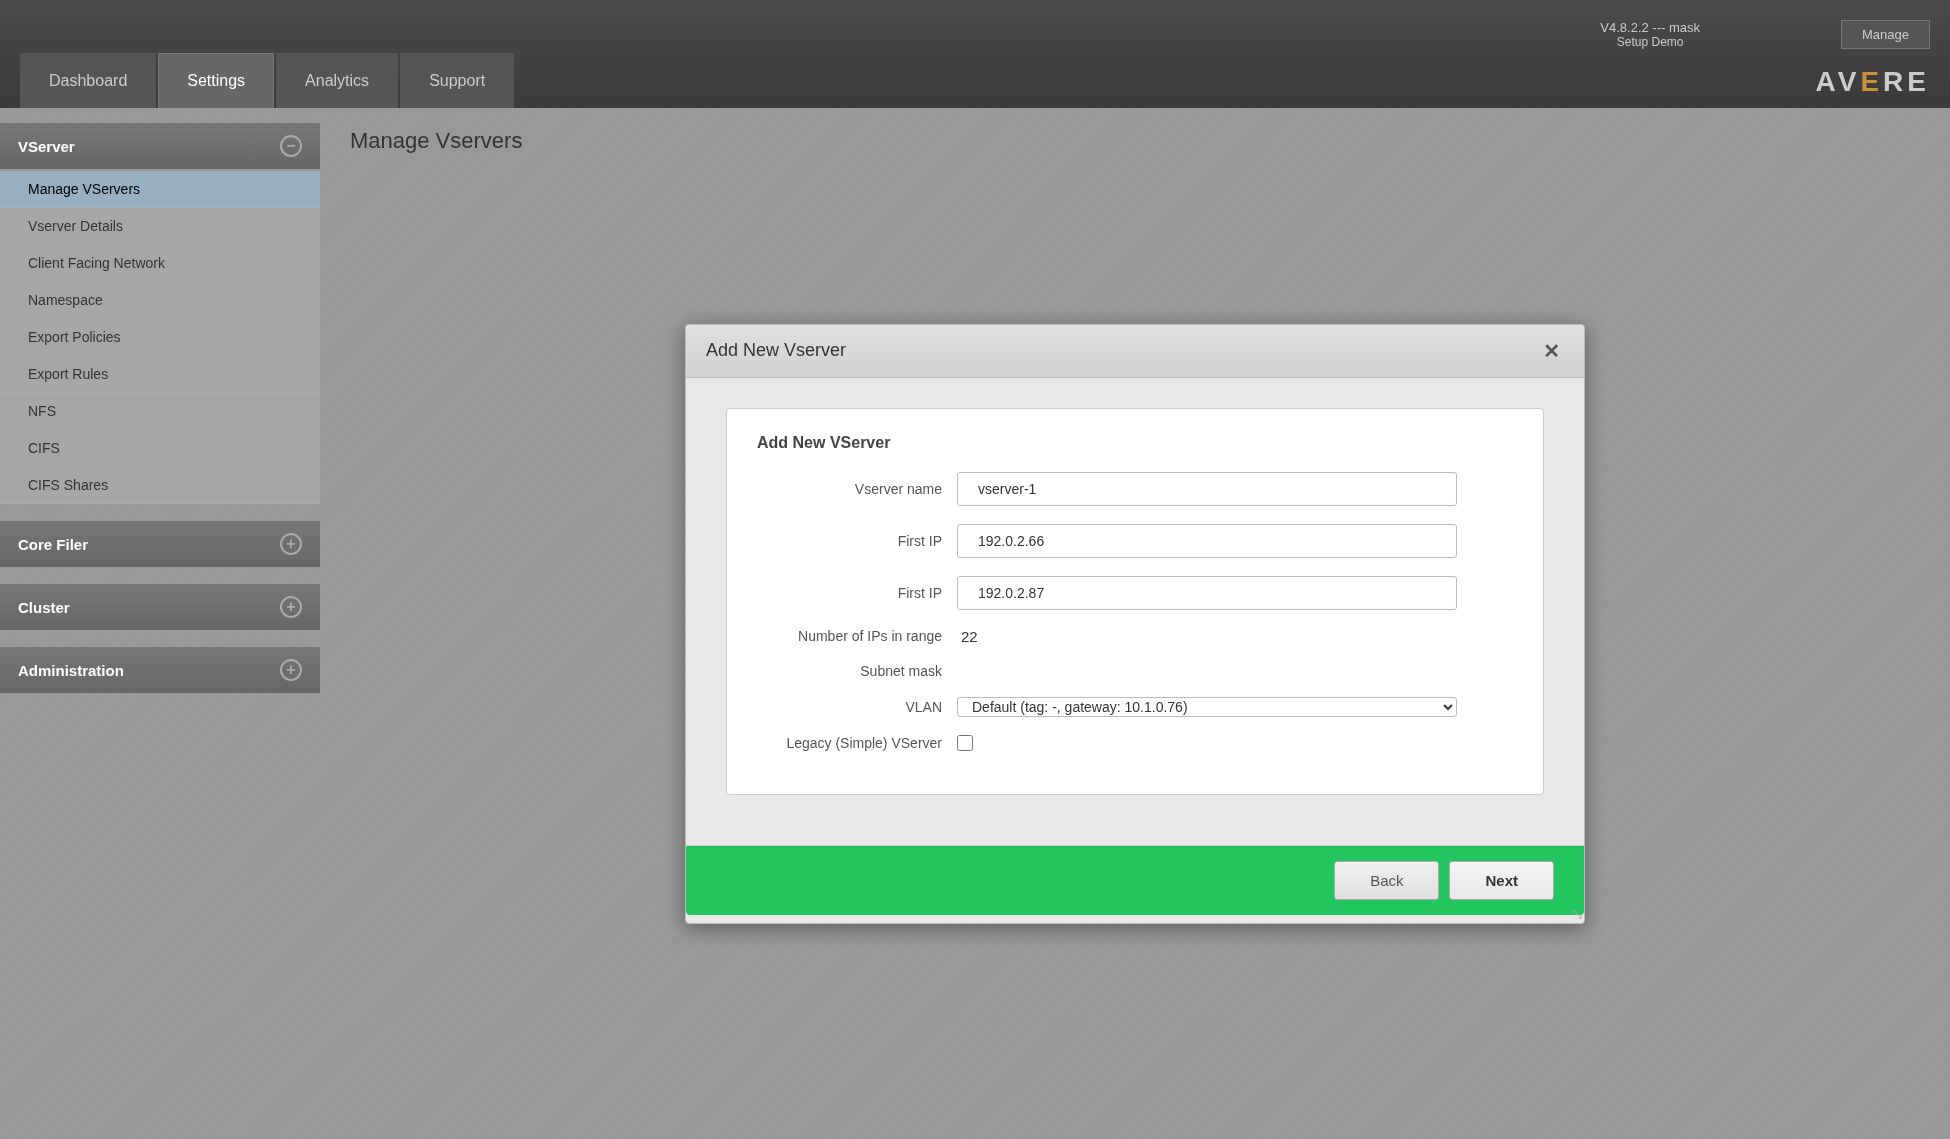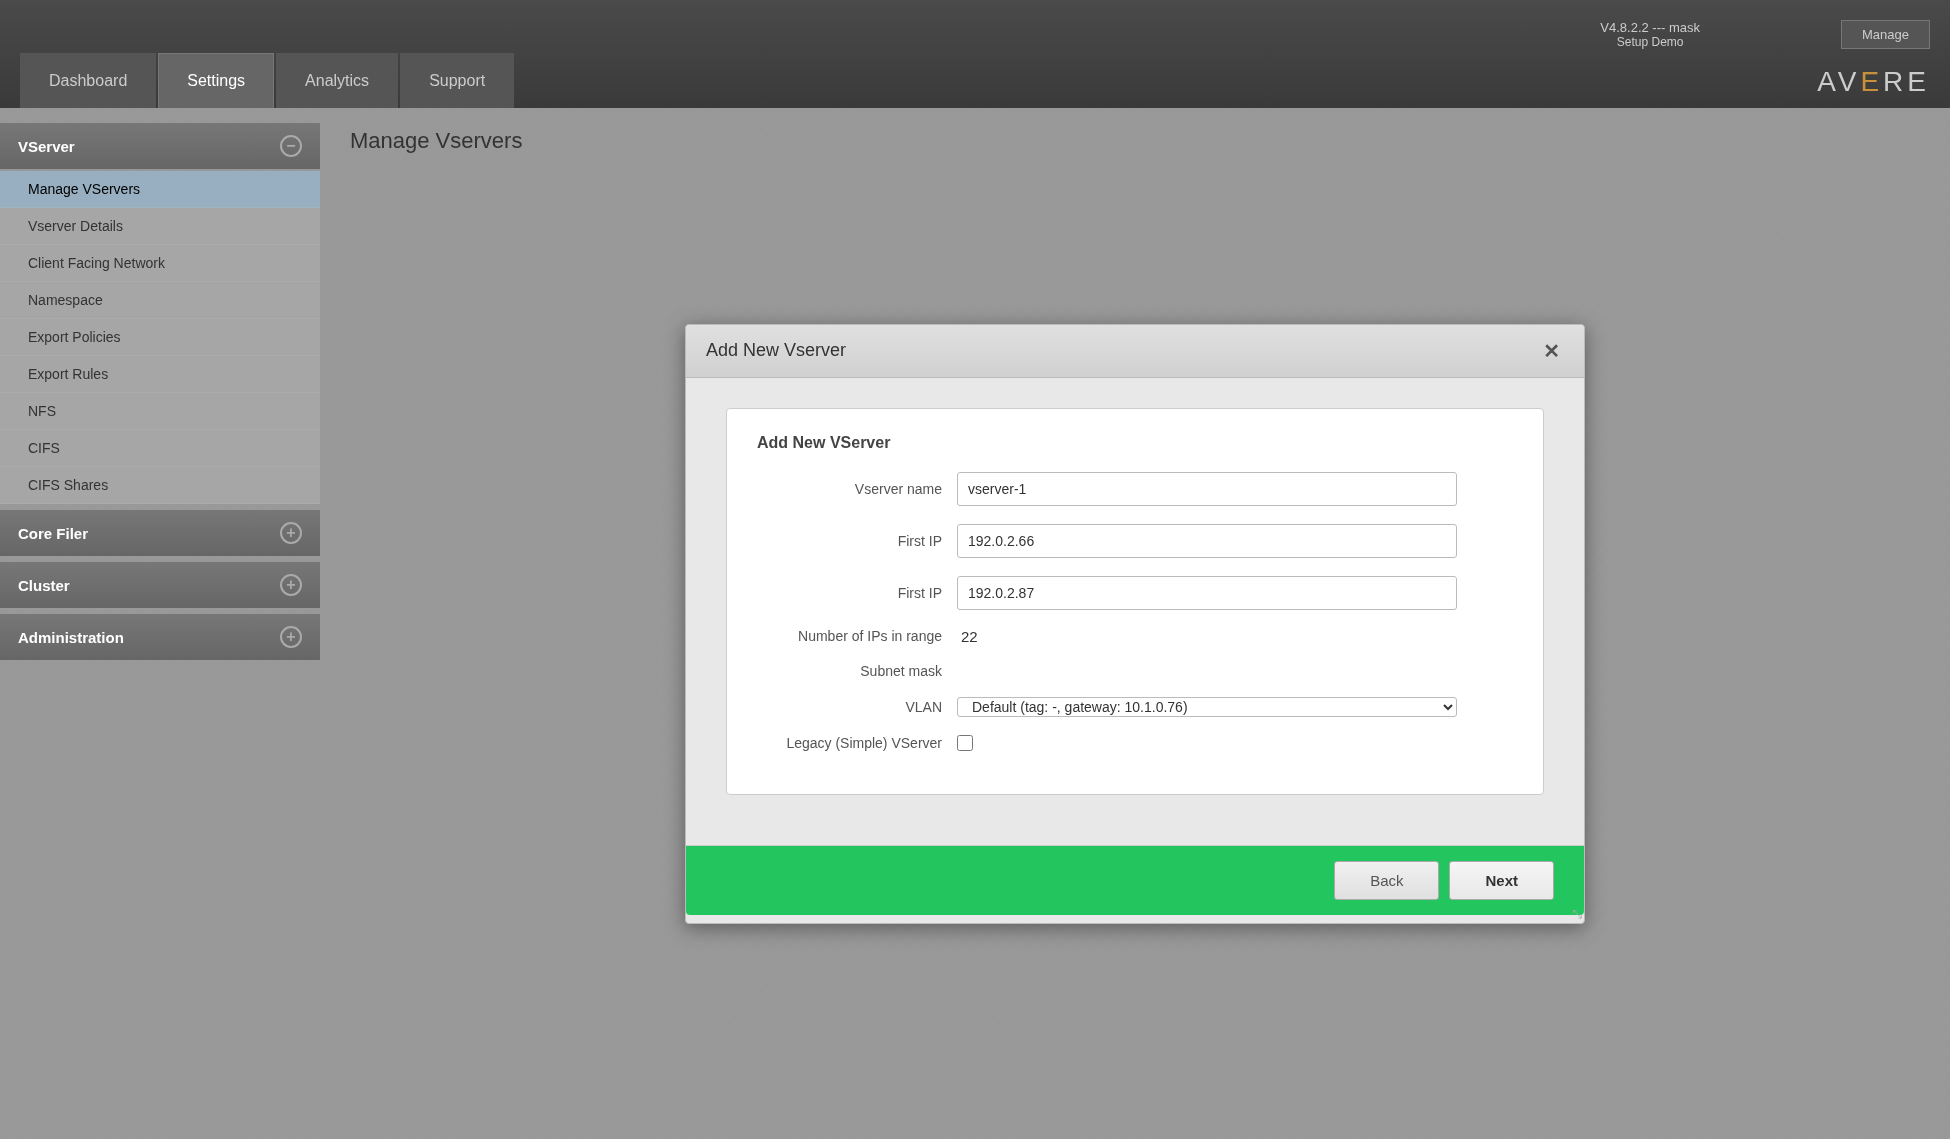--- a/index.html
+++ b/index.html
@@ -92,21 +92,21 @@
       cursor: pointer;
       font-size: 13px;
     }
 
     .avere-logo {
       position: absolute;
       right: 20px;
       bottom: 10px;
       color: #ccc;
       font-size: 28px;
-      font-weight: normal;
+      font-weight: bold;
       letter-spacing: 4px;
     }
 
     .avere-logo span.accent {
       color: #c8903a;
     }
 
     
     .content-area {
       display: flex;
@@ -115,21 +115,21 @@
 
     
     .sidebar {
       width: 320px;
       min-width: 320px;
       background: transparent;
       padding: 15px 0;
     }
 
     .sidebar-section {
-      margin-bottom: 6px;
+      margin-bottom: 17px;
     }
 
     .sidebar-section-header {
       display: flex;
       align-items: center;
       justify-content: space-between;
       padding: 12px 18px;
       background: linear-gradient(180deg, #777 0%, #666 100%);
       color: #fff;
       font-size: 15px;
@@ -253,21 +253,21 @@
       width: 200px;
       text-align: right;
       padding-right: 15px;
       color: #555;
       font-size: 14px;
     }
 
     .form-input {
       flex: 1;
       max-width: 500px;
-      padding: 8px 10px;
+      padding: 8px 20px;
       border: 1px solid #bbb;
       border-radius: 3px;
       font-size: 14px;
       background: #fff;
       color: #333;
     }
 
     .form-value {
       font-size: 15px;
       color: #333;

